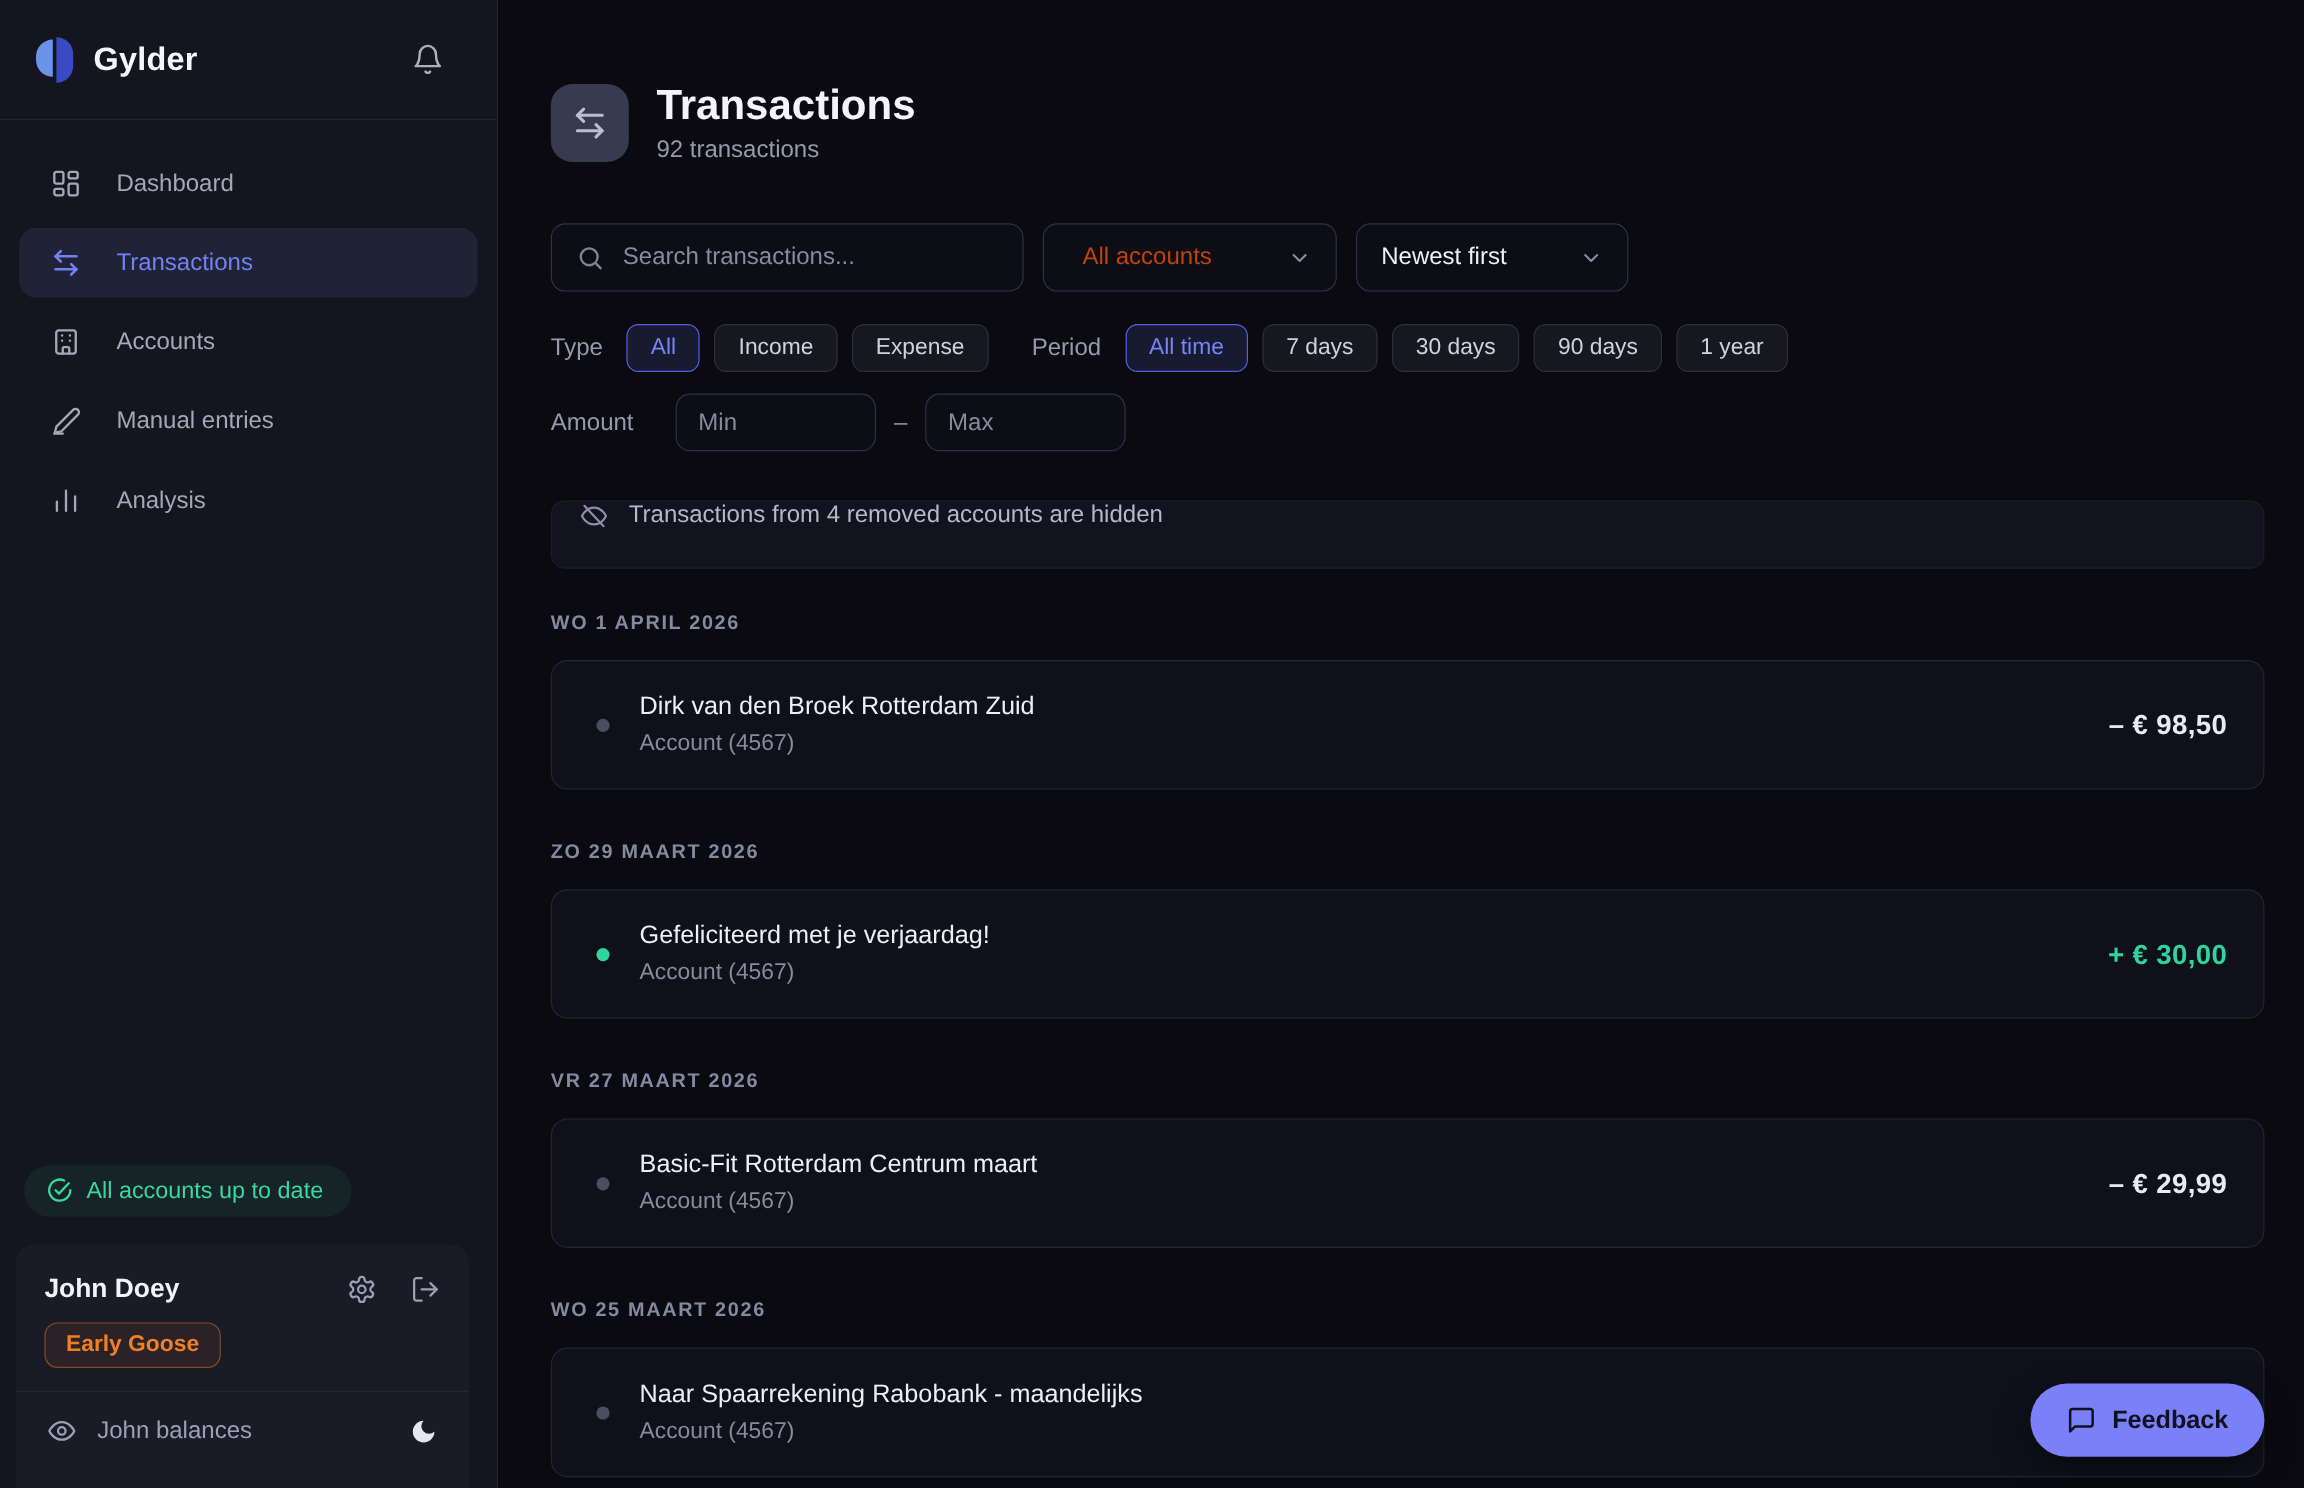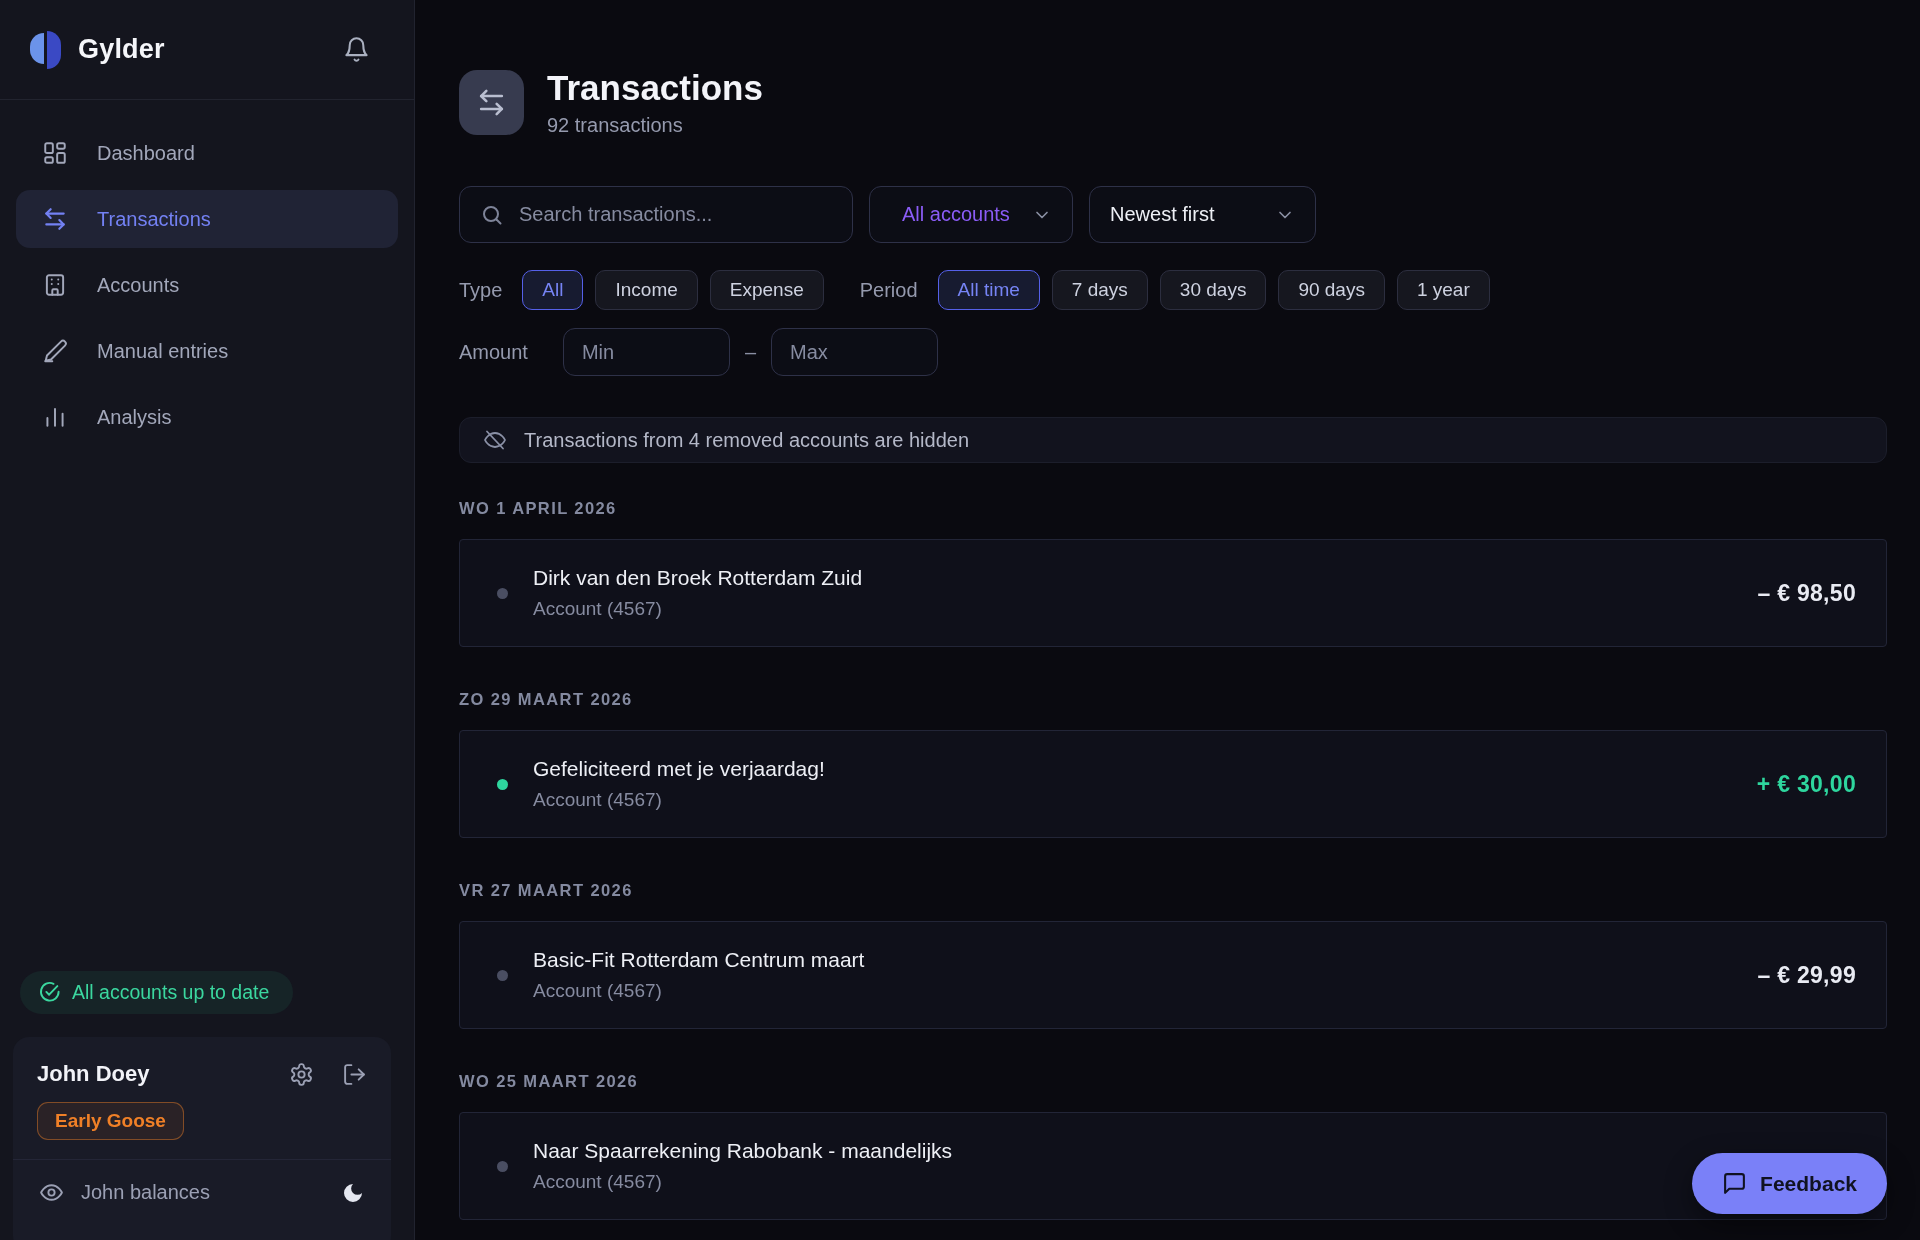--- a/index.html
+++ b/index.html
@@ -78,21 +78,21 @@
     height:57px; border:1px solid #2e3148; border-radius:12px; background:#0c0d15;
     display:flex; align-items:center;
   }
   .search-box { width:394px; padding:0 18px 0 20px; }
   .search-box input {
     flex:1; background:transparent; border:none; outline:none;
     font-family:"Liberation Sans", sans-serif; font-size:20px; color:#e8eaf2; margin-left:15px;
   }
   .search-box input::placeholder { color:#868ba0; }
   .select { padding:0 20px; cursor:pointer; justify-content:space-between; }
-  .select-accounts { width:204px; color:#8b5cf6;padding-left:32px; }
+  .select-accounts { width:245px; color:#c2410c;padding-left:32px; }
   .select-sort { width:227px; color:#eef0f6; }
   .select .sel-label { font-size:20px; }
   .select .chev { color:#8a8fa3; margin-left:14px; }
 
   .filter-row { display:flex; align-items:center; margin-top:27px; gap:12px; }
   .filter-label { font-size:20px; color:#959aae; margin-right:8px; }
   .filter-label.period { margin-left:24px; }
   .chip {
     height:40px; padding:0 19px; border-radius:10px;
     background:#16171f; border:1px solid #2c2e3f; color:#ced2e0;
@@ -105,34 +105,34 @@
   .amount-row .filter-label { margin-right:20px; }
   .mini-input { width:167px; height:48px; padding:0 18px; }
   .mini-input input {
     width:100%; background:transparent; border:none; outline:none;
     font-family:"Liberation Sans", sans-serif; font-size:20px; color:#e8eaf2;
   }
   .mini-input input::placeholder { color:#868ba0; }
   .range-dash { color:#8a8fa3; font-size:20px; }
 
   .notice {
-    margin-top:41px; height:46px; border-radius:12px; background:#12131e;
-    border:1px solid #1c1e2b; display:flex; align-items:center; padding:0 23px;
+    margin-top:41px; height:57px; border-radius:12px; background:#12131e;
+    border:1px solid #1c1e2b; display:flex; align-items:flex-start; padding:0 23px;
     color:#8a90a6;
   }
   .notice-text { margin-left:17px; font-size:20px; color:#b4b8c8; }
 
   .group { margin-top:43px; }
   .group.first { margin-top:36px; }
   .group-date {
     font-size:16.5px; font-weight:600; letter-spacing:1.4px;
     color:#848aa0; margin-bottom:21px; text-transform:uppercase;
   }
   .tx-card {
-    height:108px; border-radius:4px; background:#0f101a; border:1px solid #222537;
+    height:108px; border-radius:14px; background:#0f101a; border:1px solid #222537;
     display:flex; align-items:center; padding:0 30px 0 37px; cursor:pointer;
   }
   .tx-dot { width:11px; height:11px; border-radius:50%; background:#4a4e62; margin-right:25px; flex:none; }
   .tx-dot.income { background:#2ed69e; }
   .tx-title { font-size:21px; font-weight:500; color:#edeff5; }
   .tx-account { font-size:19px; color:#868ba0; margin-top:8px; }
   .tx-amount { margin-left:auto; font-size:23px; font-weight:600; color:#e9ebf3; letter-spacing:.3px; }
   .tx-amount.income { color:#2ed69e; }
 
   .feedback-btn {

